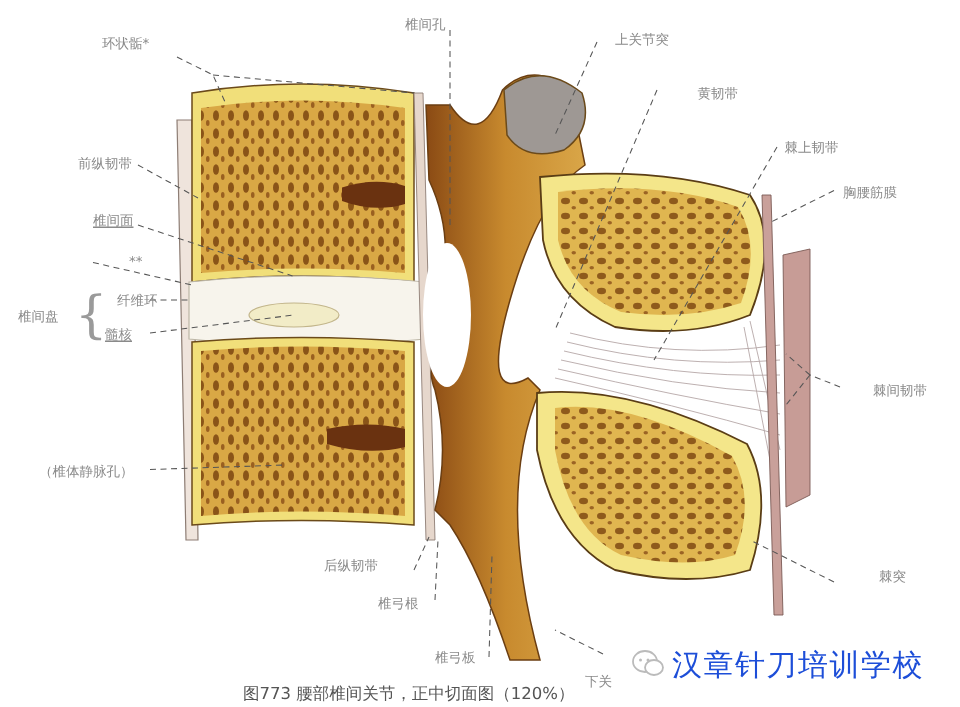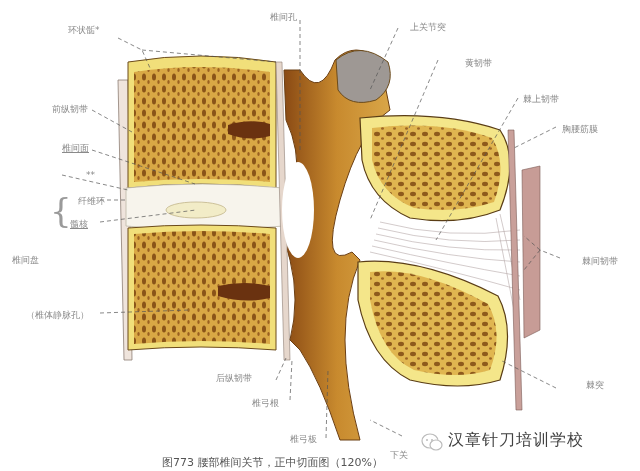--- a/index.html
+++ b/index.html
@@ -2,21 +2,21 @@
 <html><head>
 <meta charset="utf-8">
 <style>
   html, body { margin:0; padding:0; background:#ffffff; }
   body { width:640px; height:471px; position:relative; overflow:hidden;
          font-family:"DejaVu Sans", sans-serif; }
   .fig { position:absolute; left:0; top:0; width:640px; height:471px; }
   .lbl { position:absolute; font-size:9px; color:#8a8a8a; white-space:nowrap; line-height:10px; }
   .caption { position:absolute; left:162px; top:455px; font-size:11px; color:#555; white-space:nowrap; }
   .caption .num { }
-  .watermark { position:absolute; left:448px; top:430px; font-size:16px; color:#404040; white-space:nowrap; letter-spacing:1px; }
+  .watermark { position:absolute; left:448px; top:430px; font-size:20px; color:#1d4ed8; white-space:nowrap; letter-spacing:1px; }
   .wm-icon { position:absolute; left:421px; top:432px; width:22px; height:20px; }
   .brace { position:absolute; left:50px; top:193px; font-size:34px; color:#9a9a9a; line-height:34px; font-family:"DejaVu Serif", serif; }
 </style>
 </head>
 <body>
 
 <div class="fig">
 <svg width="640" height="471" viewBox="0 0 640 471">
   <defs>
     <pattern id="spongy" width="10" height="12" patternUnits="userSpaceOnUse">
@@ -112,21 +112,21 @@
     <path d="M326 438 L328 370"></path>
     <path d="M402 436 L370 420"></path>
   </g>
 </svg>
 </div>
 
 <span class="lbl" style="left:68px;top:25px;">环状骺*</span>
 <span class="lbl" style="left:52px;top:105px;font-family:Liberation Mono, monospace;">前纵韧带</span>
 <span class="lbl" style="left:62px;top:143px;text-decoration:underline;">椎间面</span>
 <span class="lbl" style="left:86px;top:170px;">**</span>
-<span class="lbl" style="left:12px;top:207px;margin-top:48px;">椎间盘</span>
+<span class="lbl" style="left:12px;top:207px;">椎间盘</span>
 <span class="brace">{</span>
 <span class="lbl" style="left:78px;top:196px;">纤维环</span>
 <span class="lbl" style="left:70px;top:219px;text-decoration:underline;">髓核</span>
 <span class="lbl" style="left:26px;top:310px;">（椎体静脉孔）</span>
 
 <span class="lbl" style="left:270px;top:12px;">椎间孔</span>
 <span class="lbl" style="left:410px;top:22px;">上关节突</span>
 <span class="lbl" style="left:465px;top:58px;text-align:right;">黄韧带</span>
 <span class="lbl" style="left:523px;top:94px;">棘上韧带</span>
 <span class="lbl" style="left:562px;top:124px;">胸腰筋膜</span>

